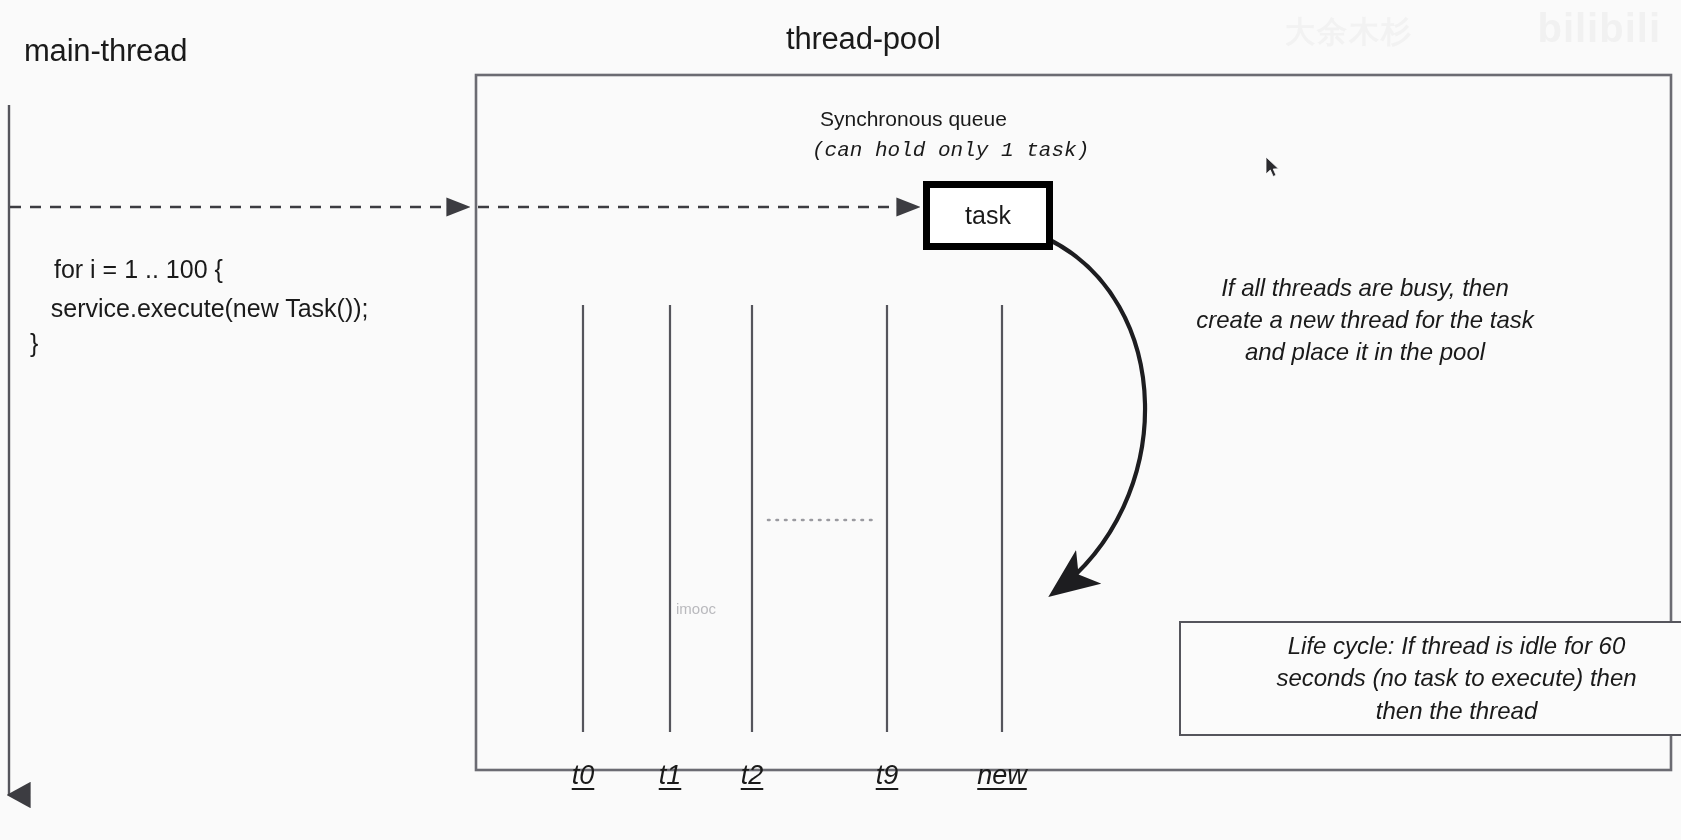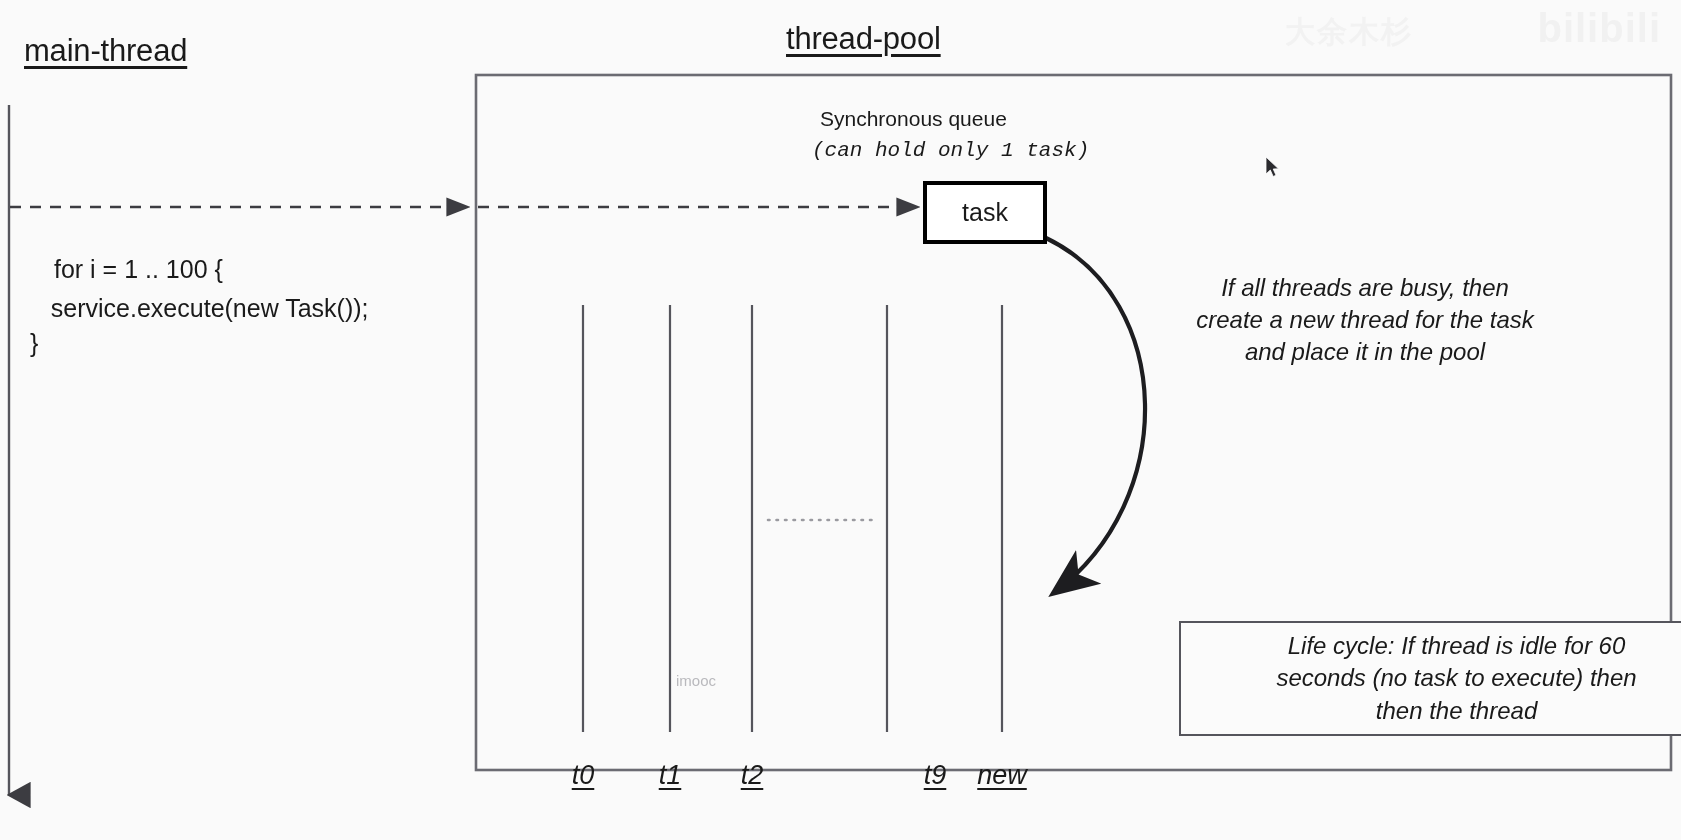--- a/index.html
+++ b/index.html
@@ -24,36 +24,35 @@
     height: 840px;
     pointer-events: none;
   }
   .lbl {
     position: absolute;
     white-space: pre;
     line-height: 1.28;
   }
   .title {
     font-size: 31px;
-    text-decoration: underline;
     text-underline-offset: 5px;
     letter-spacing: -0.2px;
   }
   .code {
     font-size: 25px;
     line-height: 1.36;
   }
   .queue-label {
     font-size: 21px;
     text-align: left;
     line-height: 1.3;
   }
   .task-box {
     position: absolute;
-    border: 4px solid #000000;
+    border: 7px solid #000000;
     background: #ffffff;
     display: flex;
     align-items: center;
     justify-content: center;
     font-size: 25px;
   }
   .note-italic {
     position: absolute;
     font-style: italic;
     font-size: 24px;
@@ -178,25 +177,25 @@
   </div>
 
   <div class="lifecycle-box" style="left:1179px; top:621px; width:555px; height:115px;">
     <div class="inner">
       <div>Life cycle: If thread is idle for 60</div>
       <div>seconds (no task to execute) then</div>
       <div>then the thread</div>
     </div>
   </div>
 
-  <div class="watermark-small" style="left:676px; top:672px;">imooc</div>
+  <div class="watermark-small" style="left:676px; top:600px;">imooc</div>
 
   <div class="thread-label" style="left:583px; top:760px;">t0</div>
   <div class="thread-label" style="left:670px; top:760px;">t1</div>
   <div class="thread-label" style="left:752px; top:760px;">t2</div>
-  <div class="thread-label" style="left:887px; top:760px;margin-left:48px;">t9</div>
+  <div class="thread-label" style="left:887px; top:760px;">t9</div>
   <div class="thread-label" style="left:1002px; top:760px;">new</div>
 
   <svg class="cursor" style="left:1266px; top:157px; width:18px; height:24px; overflow:visible;">
     <path d="M0,0 L0,17 L4.3,13 L7.2,19.5 L10,18.2 L7.2,12 L12.5,11.8 z" fill="#2a2a2e" stroke="#ffffff" stroke-width="0.8"></path>
   </svg>
 
 </div>
 
 </body></html>

